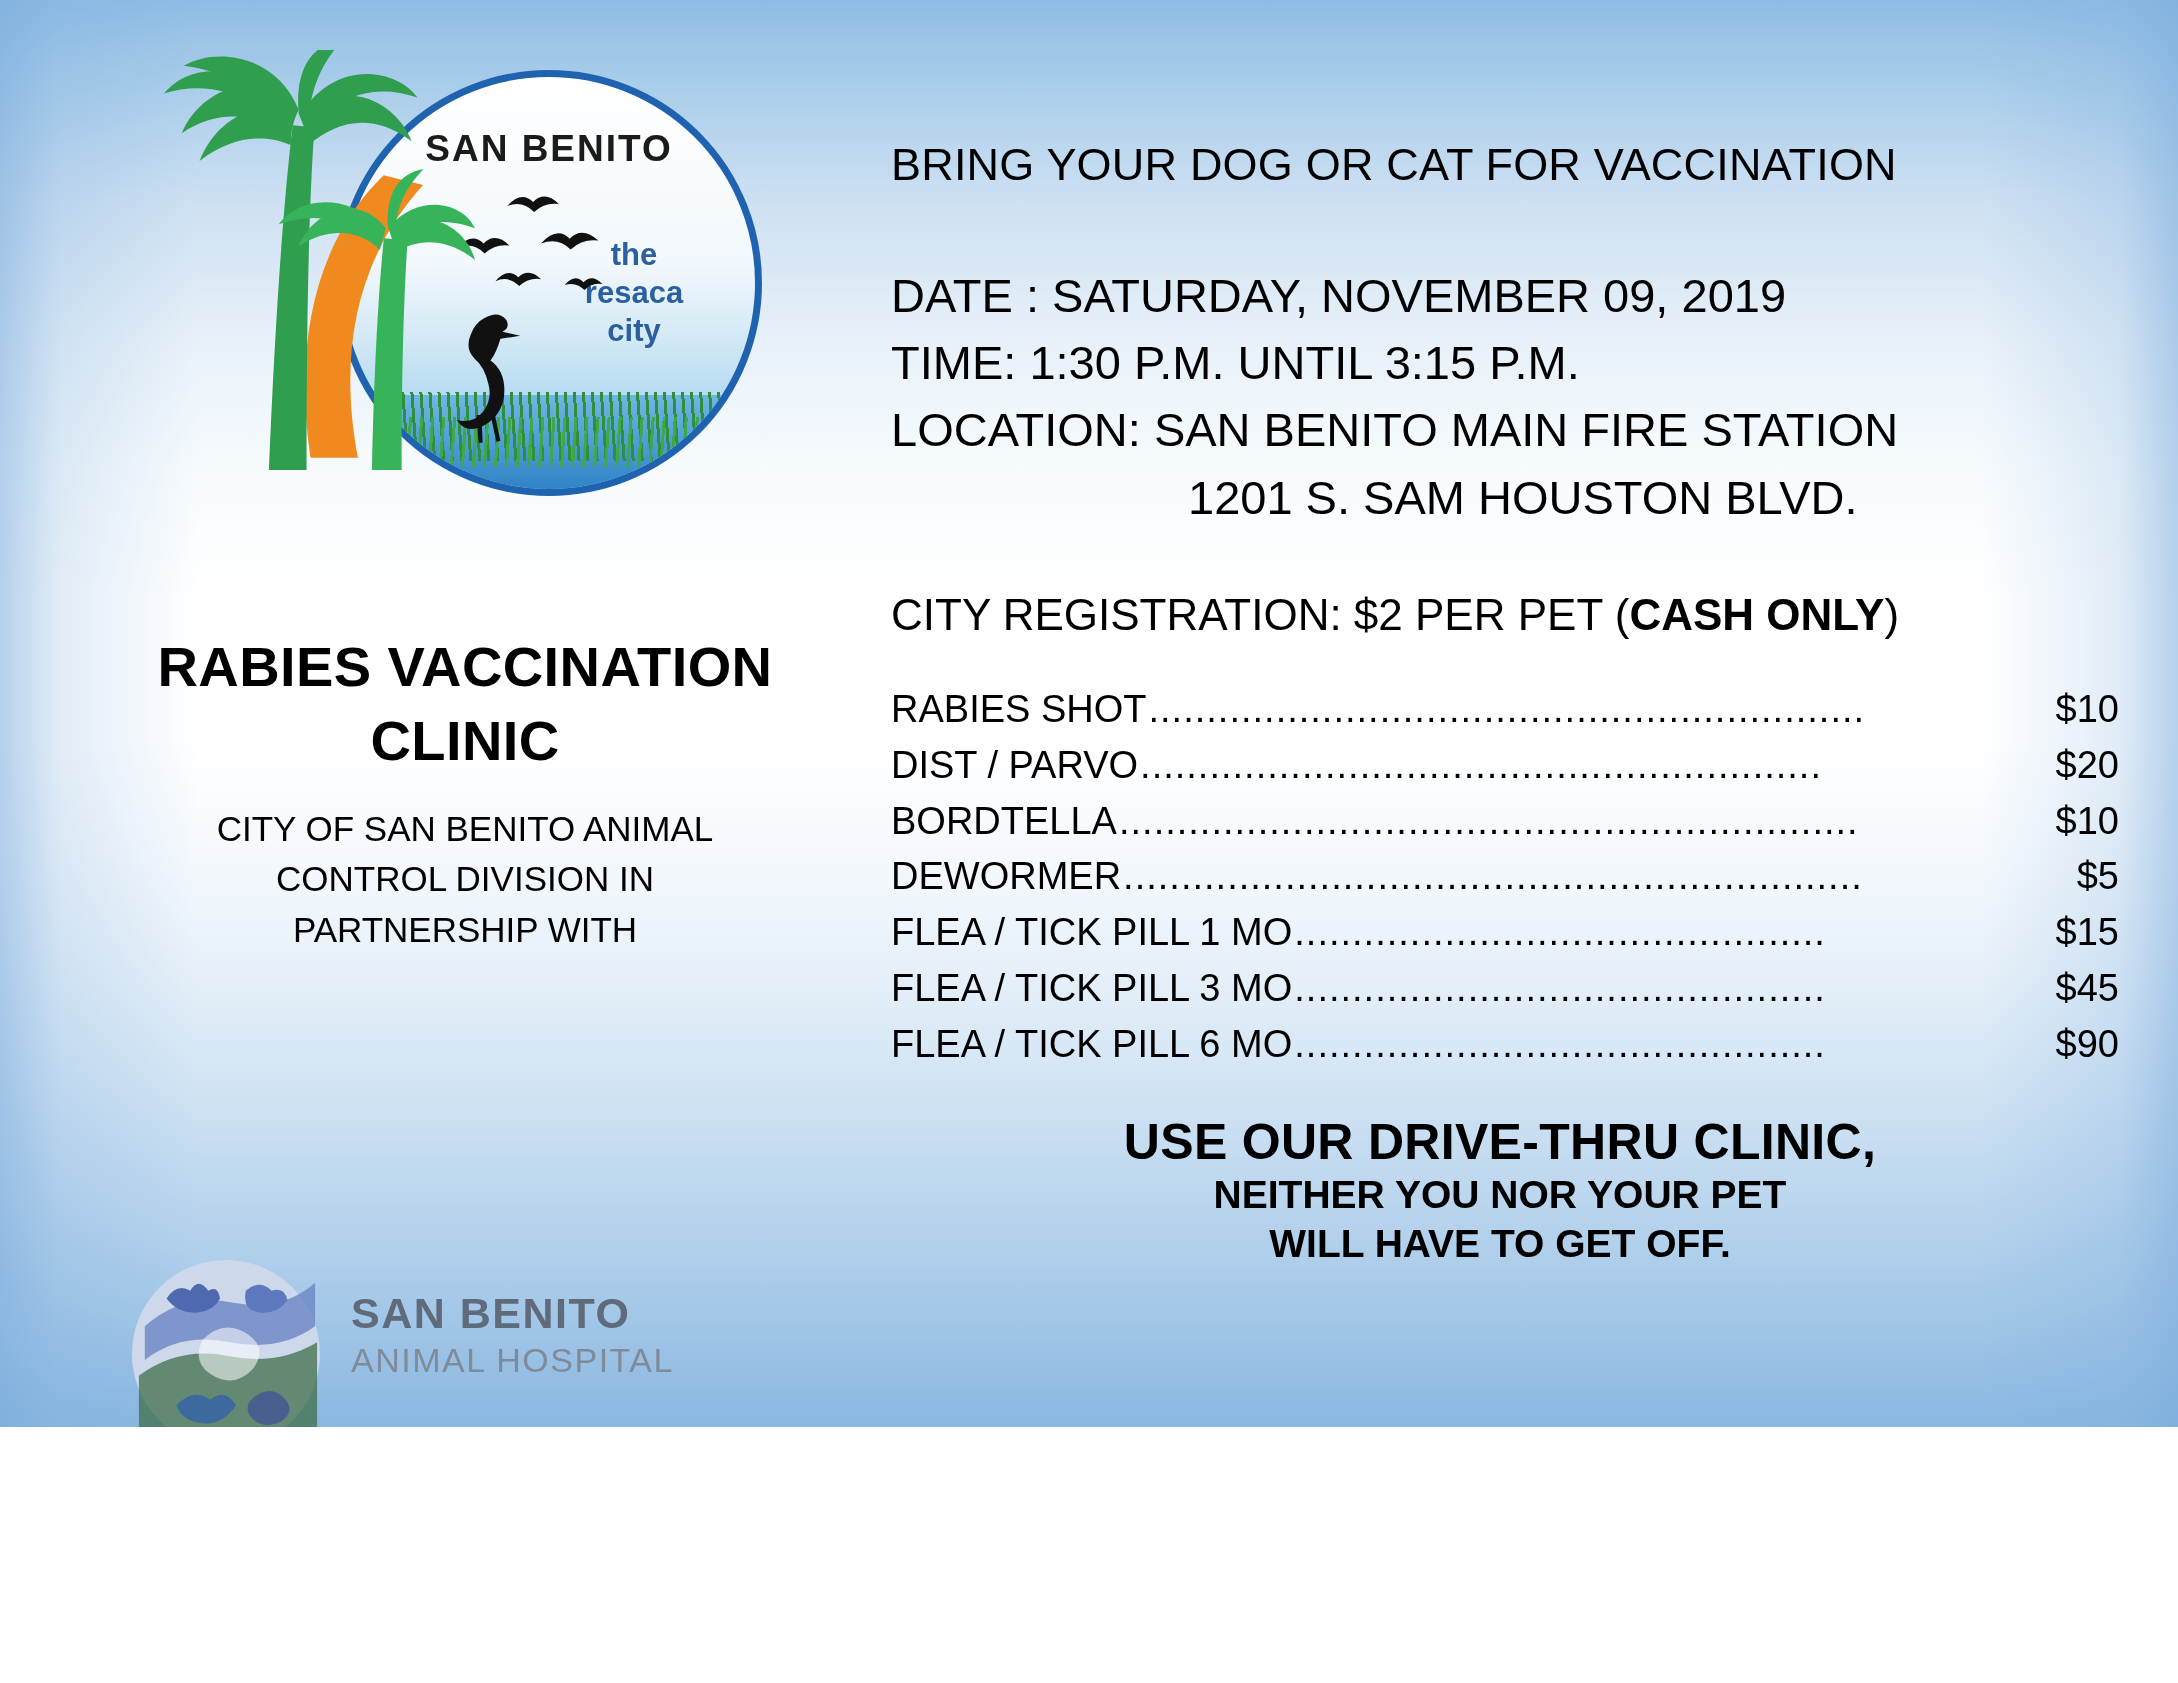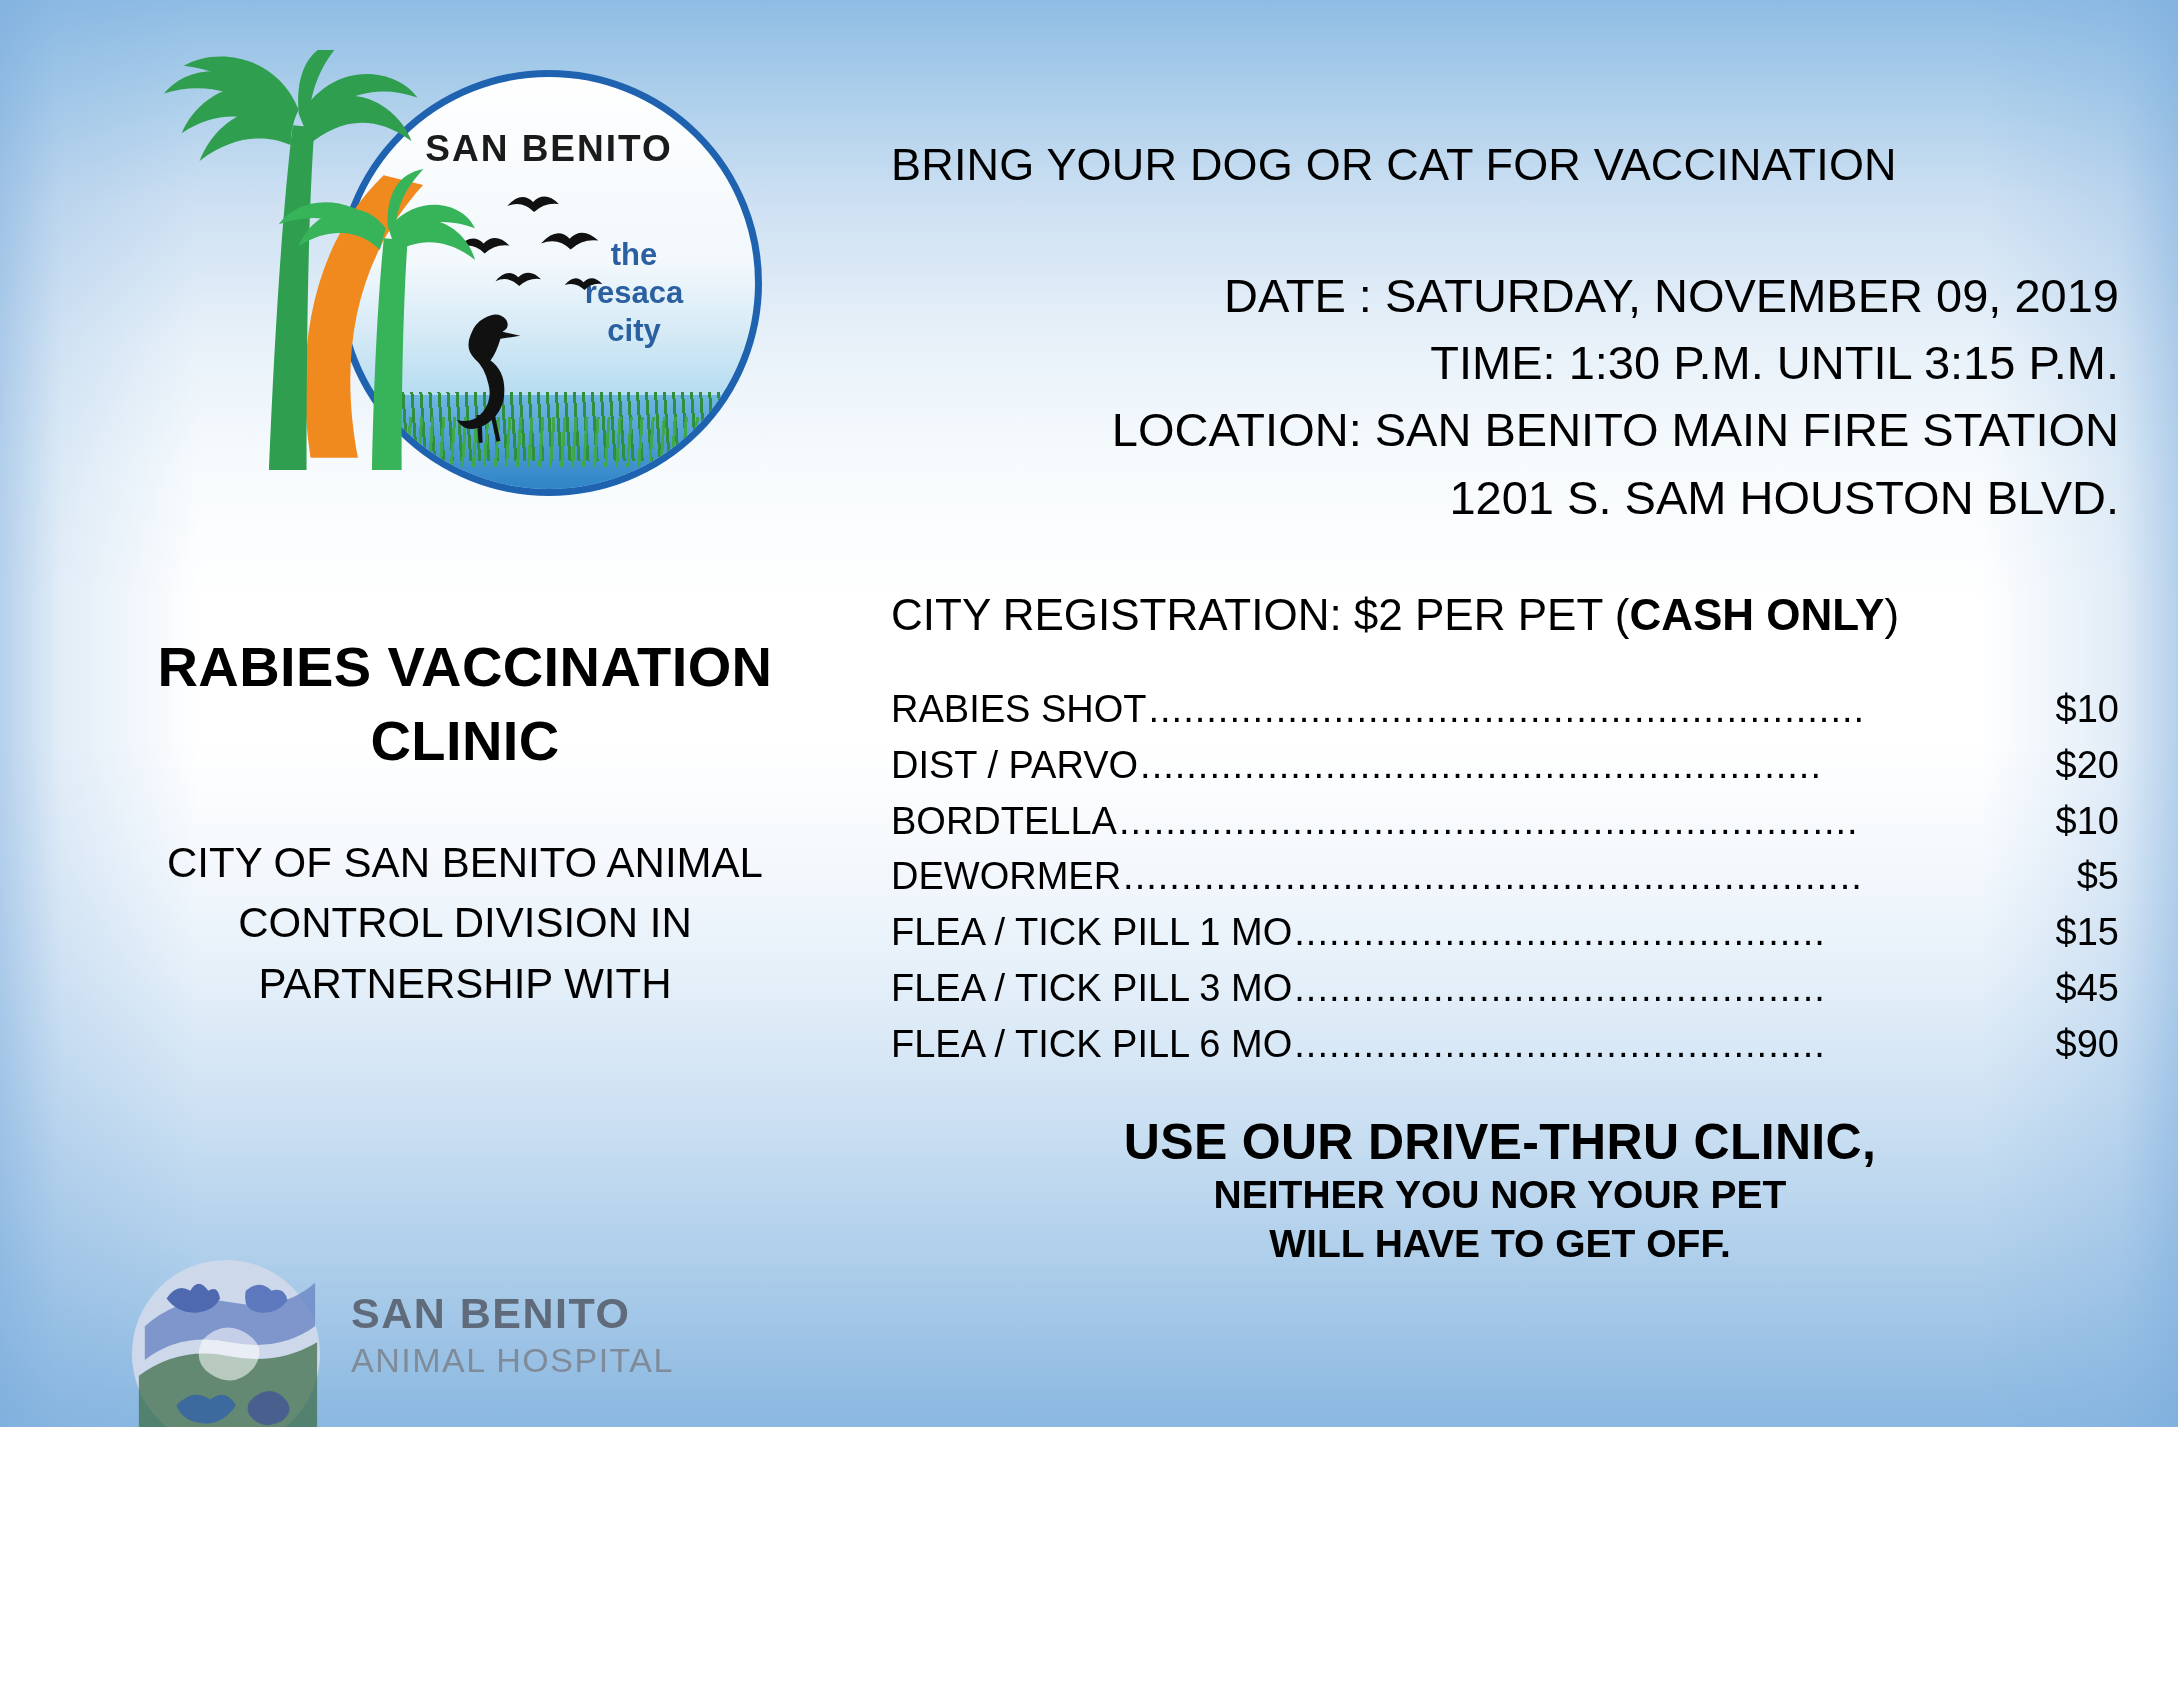--- a/index.html
+++ b/index.html
@@ -173,22 +173,22 @@
 
   .title-main {
     font-size: 56px;
     font-weight: bold;
     color: #000;
     line-height: 1.32;
     margin-top: 6px;
     letter-spacing: 0.4px;
   }
   .subtitle {
-    margin-top: 55px;
-    font-size: 42px;
+    margin-top: 26px;
+    font-size: 35px;
     color: #000;
     line-height: 1.44;
     padding: 0 59px;
   }
 
   .hospital-logo {
     position: absolute;
     left: 89px;
     top: 1257px;
     width: 653px;
@@ -230,21 +230,20 @@
   }
   .headline {
     font-size: 45px;
     text-underline-offset: 7px;
     letter-spacing: 0.2px;
   }
   .details {
     margin-top: 71px;
     font-size: 47px;
     line-height: 1.43;
-    text-align: right;
   }
   .detail-row { white-space: nowrap; }
   .detail-indent { padding-left: 297px; }
 
   .registration {
     margin-top: 59px;
     font-size: 44px;
   }
   .registration b { font-weight: bold; }
 

